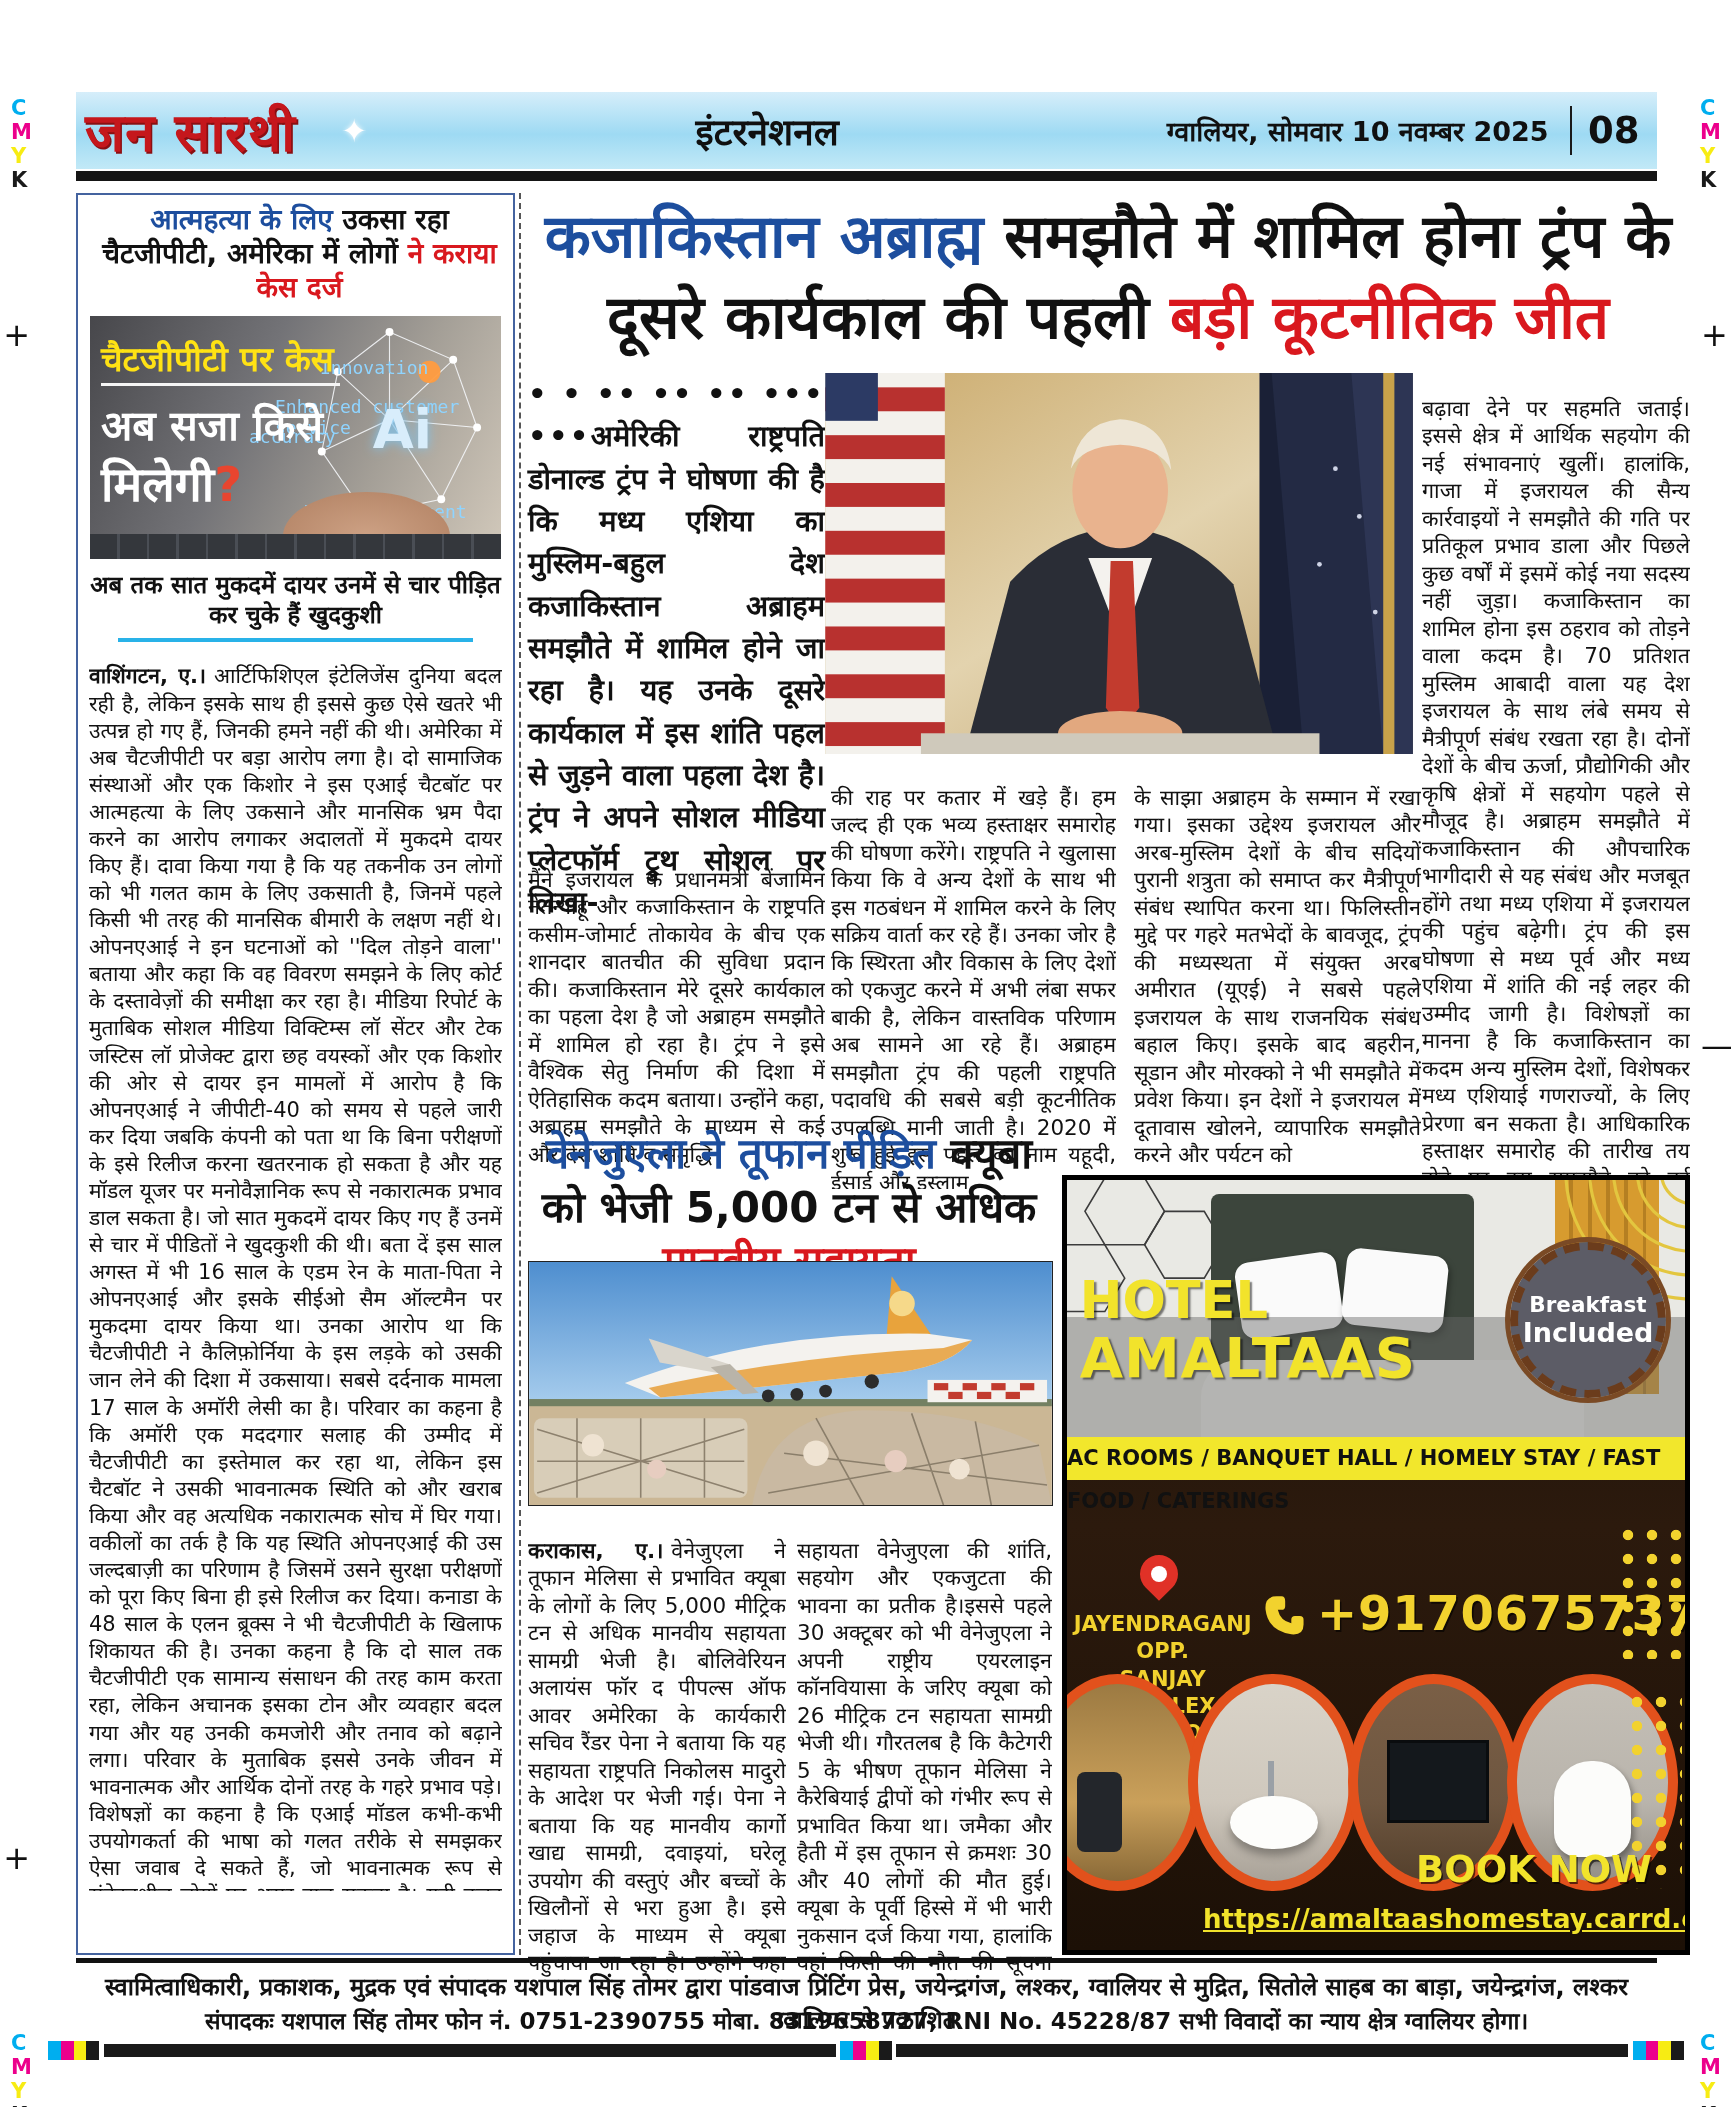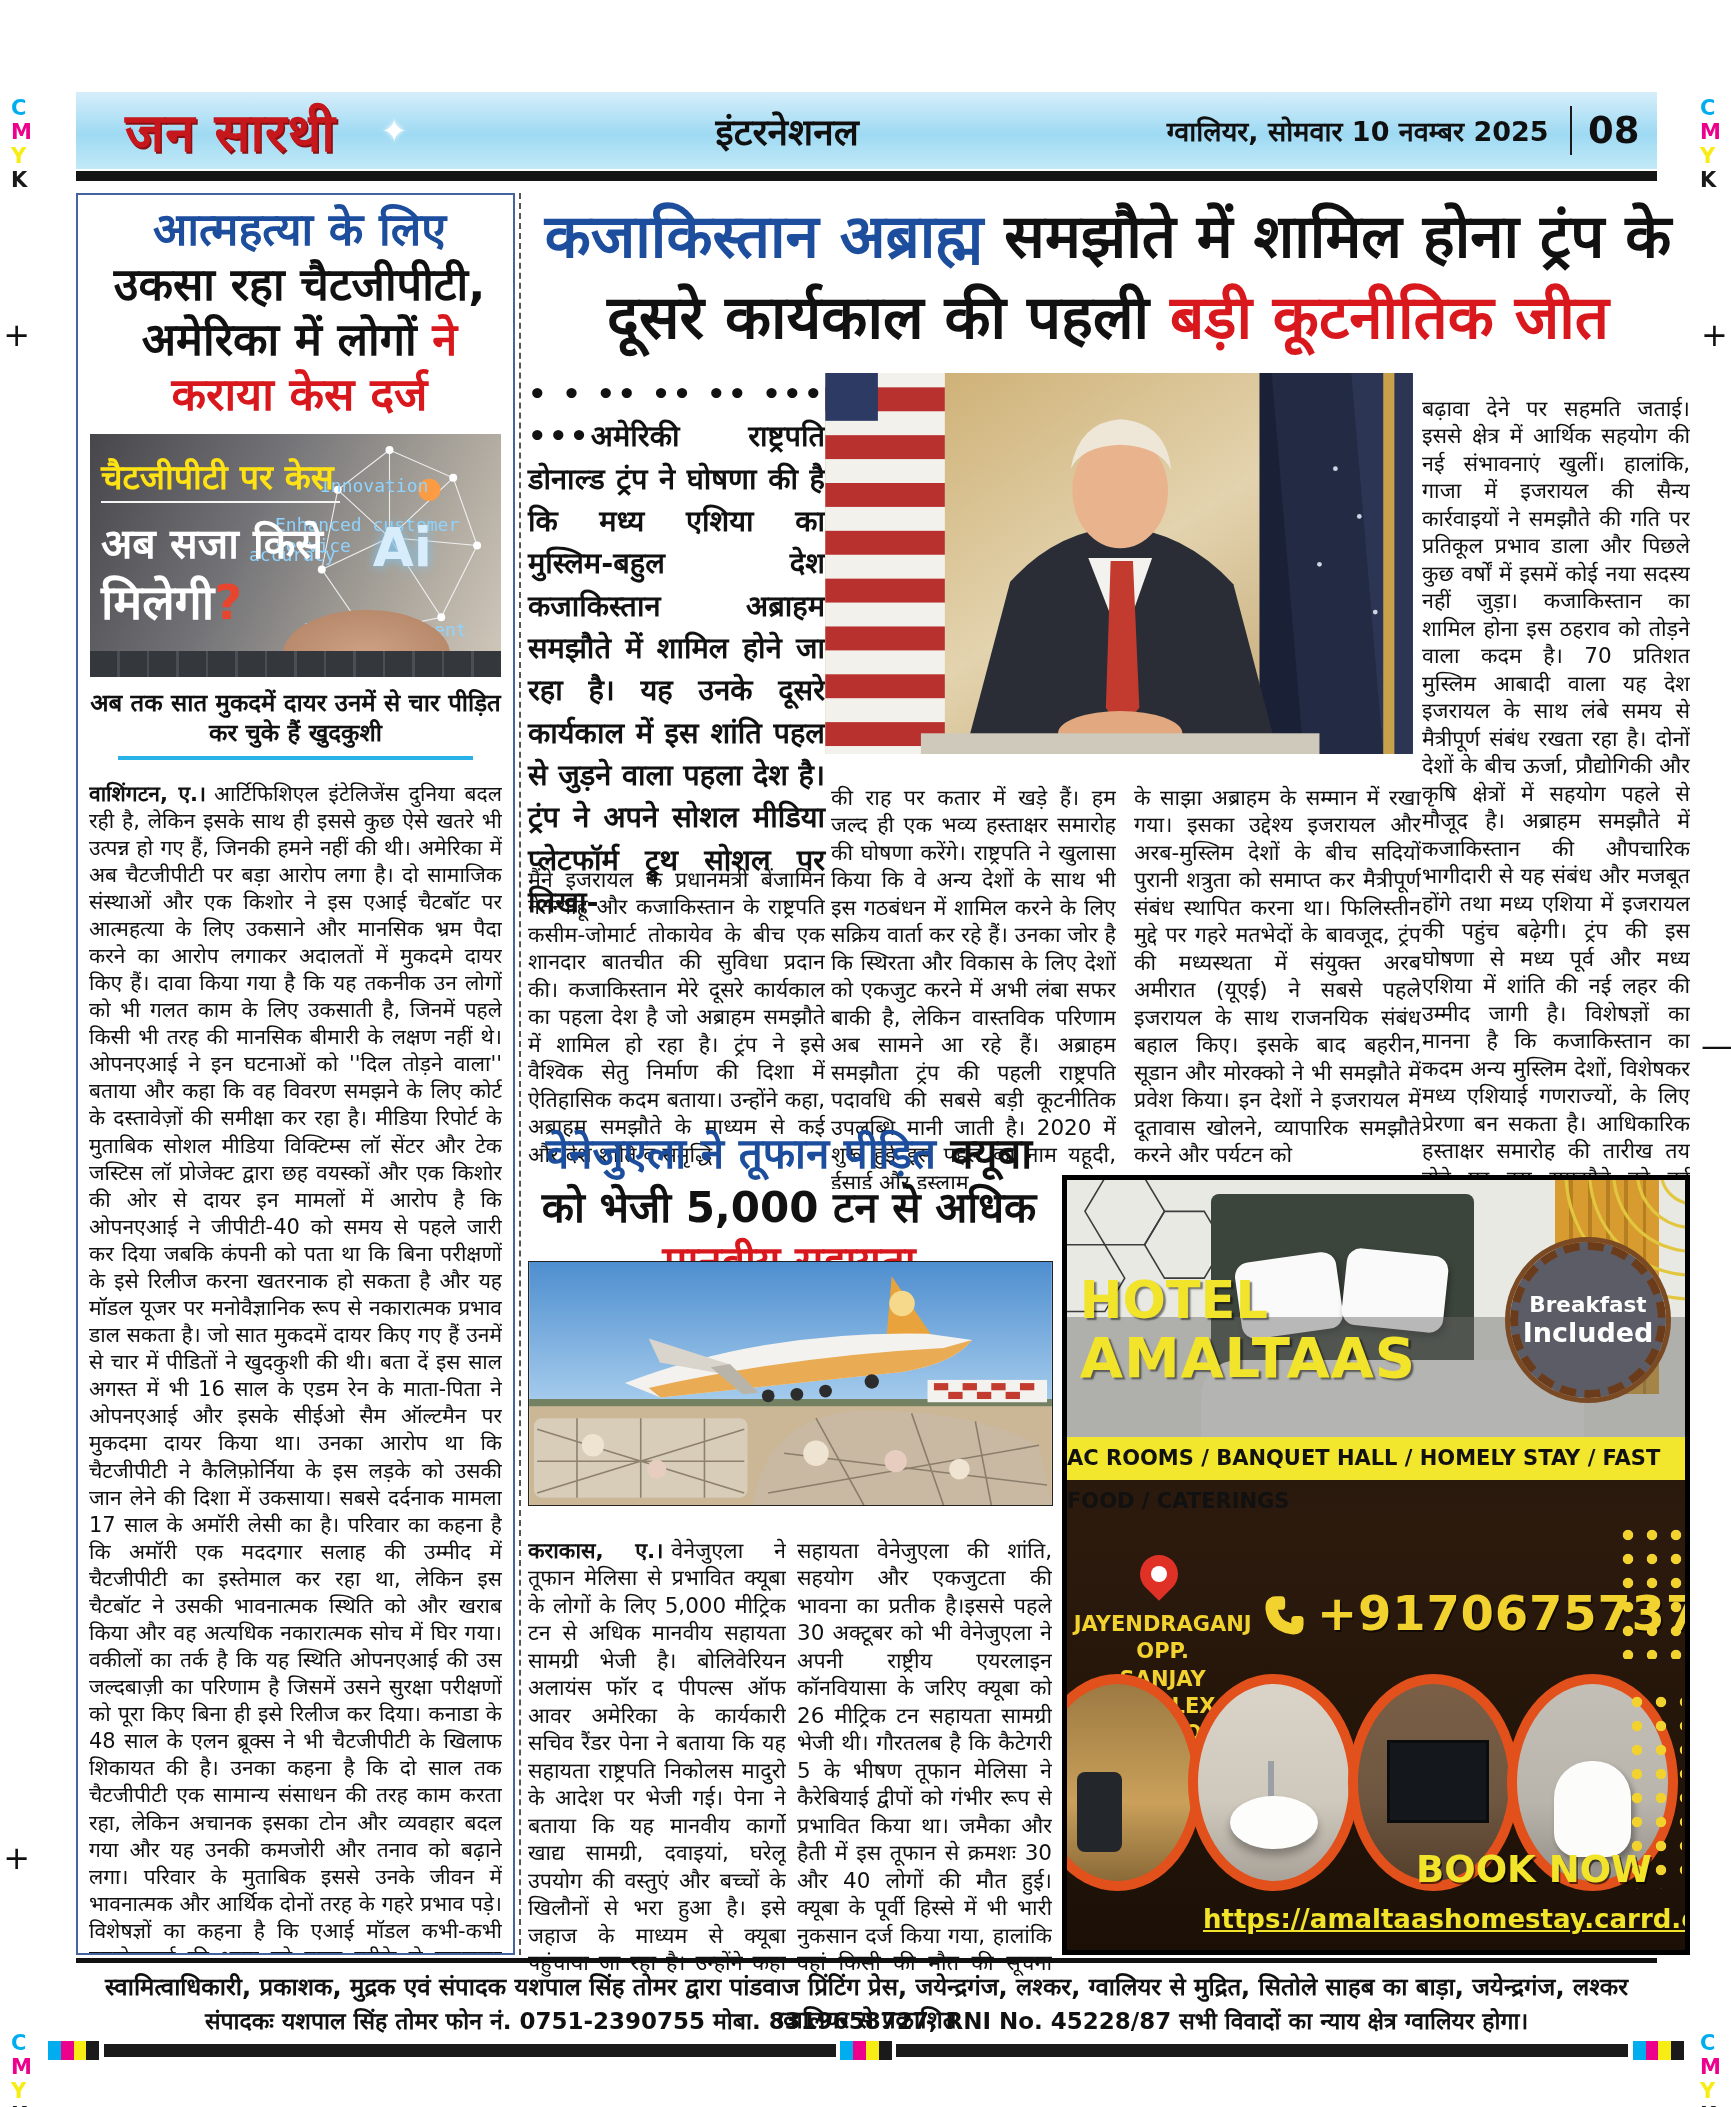--- a/index.html
+++ b/index.html
@@ -8,33 +8,33 @@
 
   
   .regv{position:absolute;display:flex;flex-direction:column;font-weight:800;font-size:21px;line-height:1.15;}
   .regv .c{color:#00aeef}.regv .m{color:#ec008c}.regv .y{color:#f7ec13}.regv .k{color:#1a1a1a}
   .cross{position:absolute;font-size:32px;color:#111;font-weight:400;}
 
   
   .masthead{position:absolute;left:76px;top:92px;width:1581px;height:77px;
     background:linear-gradient(180deg,#d6eefa 0%,#9edaf3 55%,#c2e9f7 100%);
     display:flex;align-items:center;}
-  .paper-name{font-size:53px;font-weight:800;color:#c5171c;padding-left:21px;
-    text-shadow:1.6px 1.6px 0 #8a0f12;letter-spacing:0.8px;white-space:nowrap;margin-left:28px;}
+  .paper-name{font-size:53px;font-weight:800;color:#c5171c;padding-left:9px;
+    text-shadow:1.6px 1.6px 0 #8a0f12;letter-spacing:0.8px;white-space:nowrap;}
   .sparkle{color:#ffffff;font-size:32px;margin-left:45px;text-shadow:0 0 4.8px #fff;}
   .section-title{flex:1;text-align:center;font-size:37px;font-weight:800;color:#101010;}
   .m-date{font-size:27px;font-weight:700;color:#101010;margin-right:21px;white-space:nowrap;}
   .m-div{width:2.4px;height:49px;background:#1a1a1a;margin-right:16px;}
   .m-page{font-size:37px;font-weight:800;color:#101010;margin-right:17.5px;}
   .top-rule{position:absolute;left:76px;top:171px;width:1581px;height:9.6px;background:#151515;}
 
   
   .left-box{position:absolute;left:76px;top:193px;width:439px;height:1762px;
     border:2.4px solid #44639f;box-sizing:border-box;padding:6.4px 11px;overflow:hidden;background:#fff;}
-  .la-headline{text-align:center;font-size:45px;font-weight:800;line-height:1.22;margin-top:1.6px;margin-left:8px;}
+  .la-headline{text-align:center;font-size:28px;font-weight:800;line-height:1.22;margin-top:1.6px;margin-left:8px;}
   .t-blue{color:#1d4e9e}.t-red{color:#d9181e}.t-black{color:#111}
   .la-photo{position:relative;width:411px;height:243px;margin:11px auto 0;overflow:hidden;
     background:linear-gradient(115deg,#47474b 0%,#737377 38%,#a49f97 68%,#d2c9bb 100%);}
   .ov-tag{position:absolute;left:11px;top:19px;color:#ffe214;font-size:34px;font-weight:800;}
   .ov-line{position:absolute;left:11px;top:67px;width:239px;height:2.4px;background:#f5f5f5;}
   .ov-big1{position:absolute;left:11px;top:80px;color:#fff;font-size:41px;font-weight:800;}
   .ov-big2{position:absolute;left:11px;top:134px;color:#fff;font-size:48px;font-weight:800;}
   .ov-q{color:#e8452f;}
   .ai-label{position:absolute;right:69px;top:83px;font-size:53px;font-weight:800;color:#d8edfb;
     text-shadow:0 0 11px #7fc4ee;}

